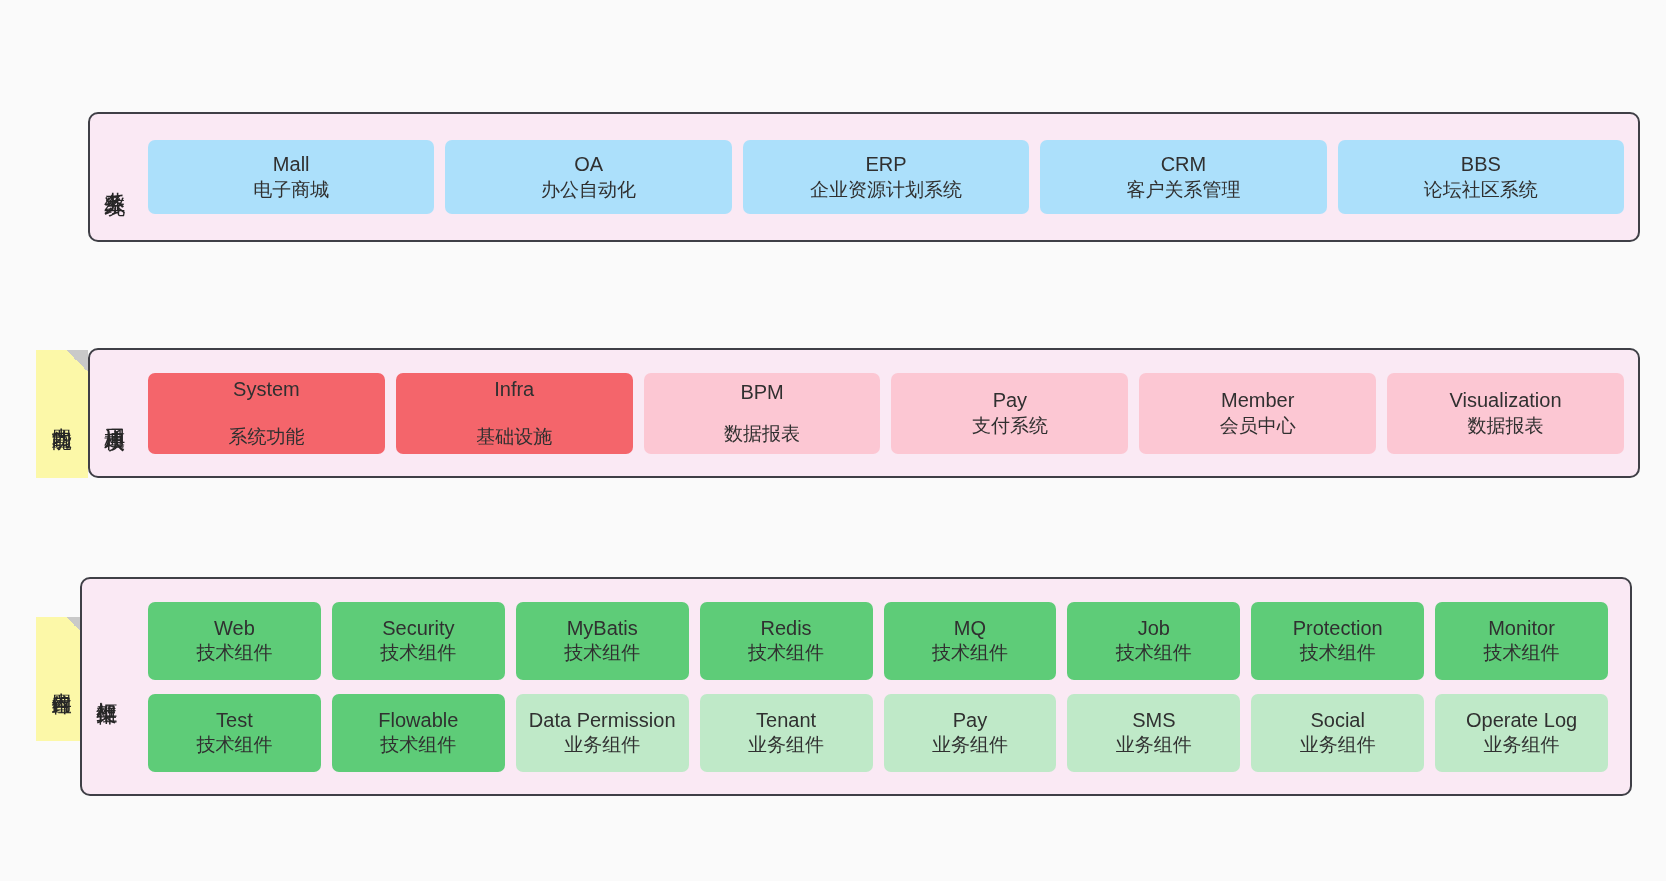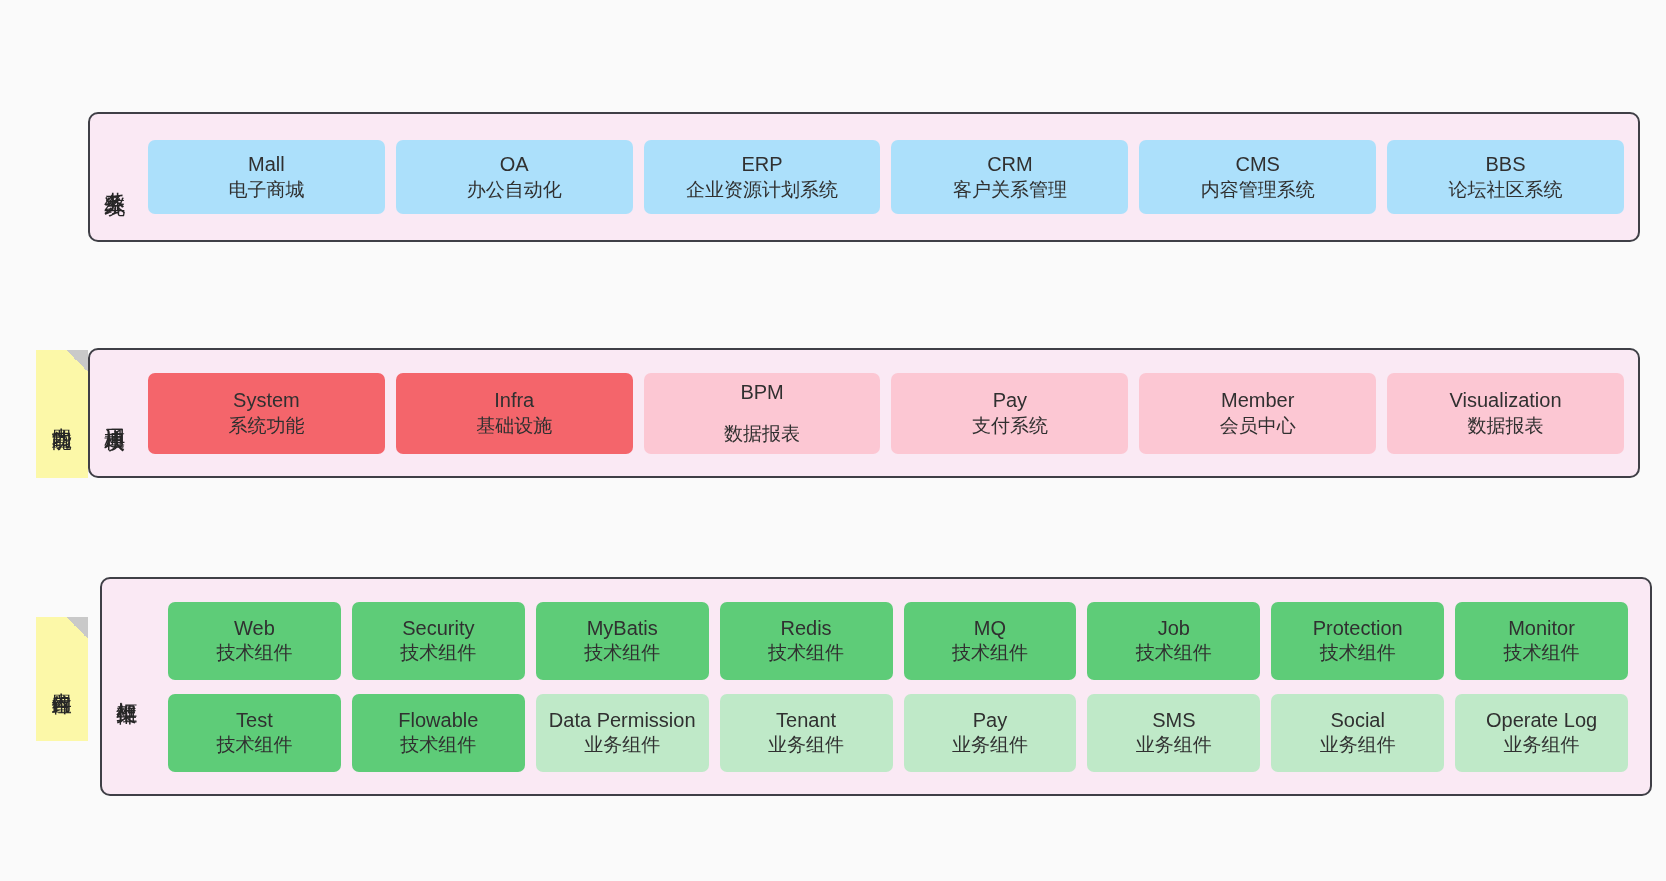--- a/index.html
+++ b/index.html
@@ -80,29 +80,29 @@
     text-align: center;
     color: #303030;
     line-height: 1.28;
     box-sizing: border-box;
     padding: 4px 6px;
   }
   .card .t1 { font-size: 20px; }
   .card .t2 { font-size: 19px; }
 
   .blue   { background: #ace0fb; }
-  .red    { background: #f4656b; }
+  .red    { background: #f4656b; justify-content: space-between; }
   .pink   { background: #fcc7d3; }
   .green  { background: #5ecc78; }
   .mint   { background: #bfe9c8; }
 
   
   #layer-business { left: 88px;  top: 112px; width: 1552px; height: 130px; }
   #layer-common   { left: 88px;  top: 348px; width: 1552px; height: 130px; }
-  #layer-framework{ left: 100px;  top: 577px; width: 1552px; height: 219px; }
+  #layer-framework{ left: 80px;  top: 577px; width: 1552px; height: 219px; }
 
   #layer-business .card { height: 74px; }
   #layer-common   .card { height: 81px; }
   #layer-framework .card { height: 78px; }
 
   
   .note {
     position: absolute;
     box-sizing: border-box;
     background: #fcf8a8;
@@ -167,24 +167,20 @@
         </div>
         <div class="card blue" style="background: rgb(172, 224, 251);">
           <span class="t1">ERP</span>
           <span class="t2">企业资源计划系统</span>
         </div>
         <div class="card blue" style="background: rgb(172, 224, 251);">
           <span class="t1">CRM</span>
           <span class="t2">客户关系管理</span>
         </div>
         <div class="card blue" style="background: rgb(172, 224, 251);">
-          <span class="t1">CMS</span>
-          <span class="t2">内容管理系统</span>
-        </div>
-        <div class="card blue" style="background: rgb(172, 224, 251);">
           <span class="t1">BBS</span>
           <span class="t2">论坛社区系统</span>
         </div>
       </div>
     </div>
   </div>
 
 
   <div class="note" id="note-builtin-func" style="background: rgb(252, 248, 168);">
     <span class="fold"></span>

